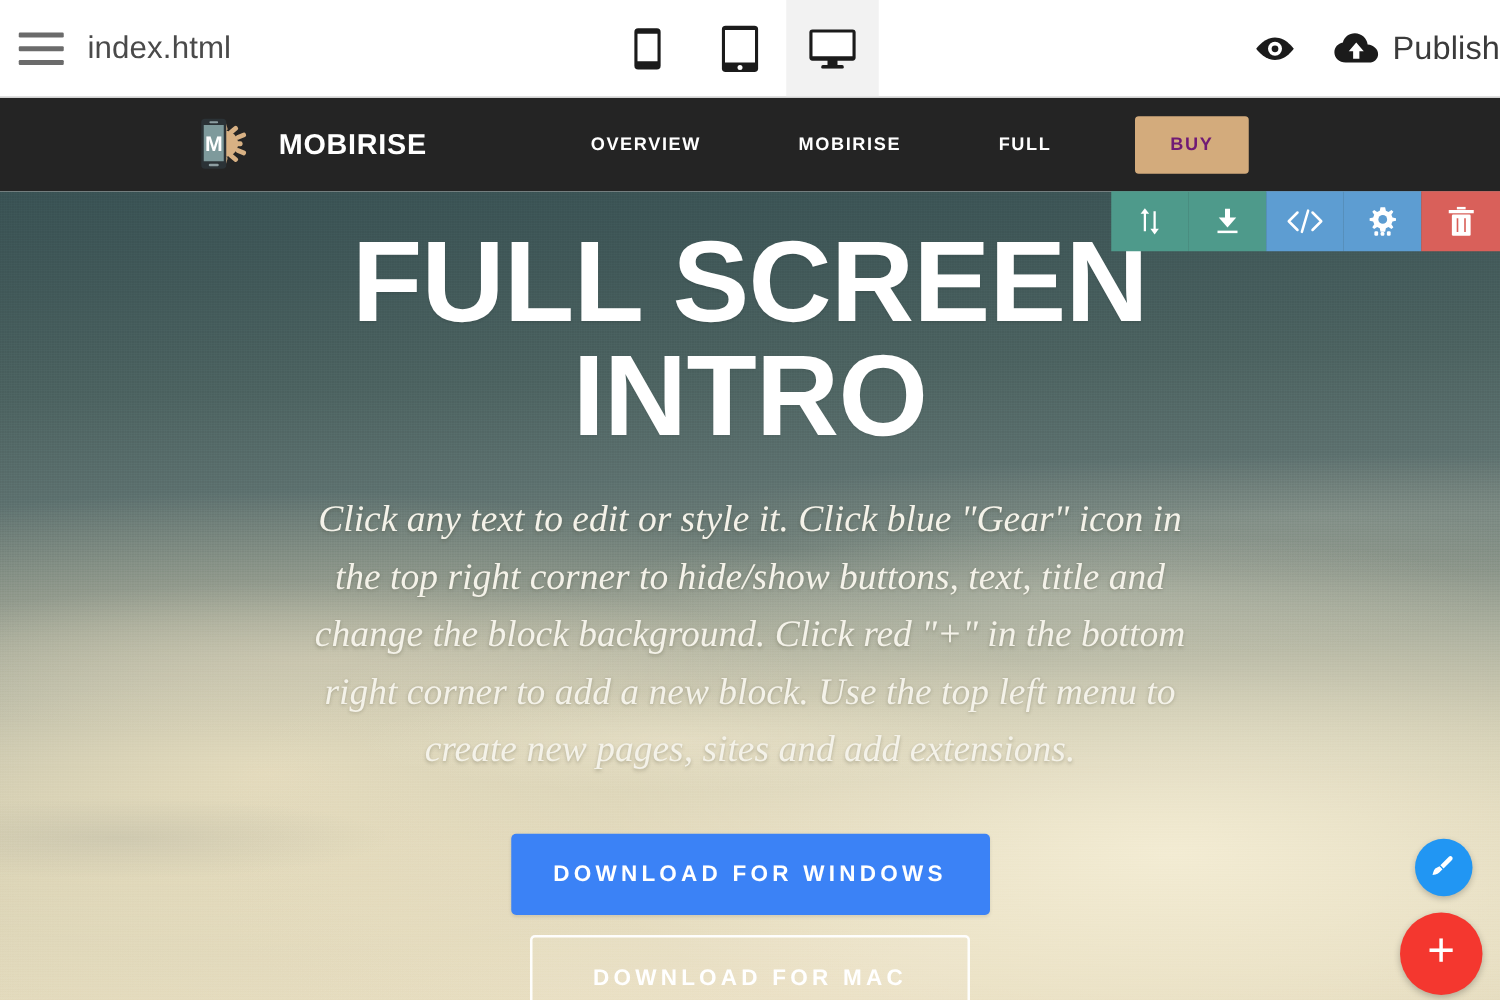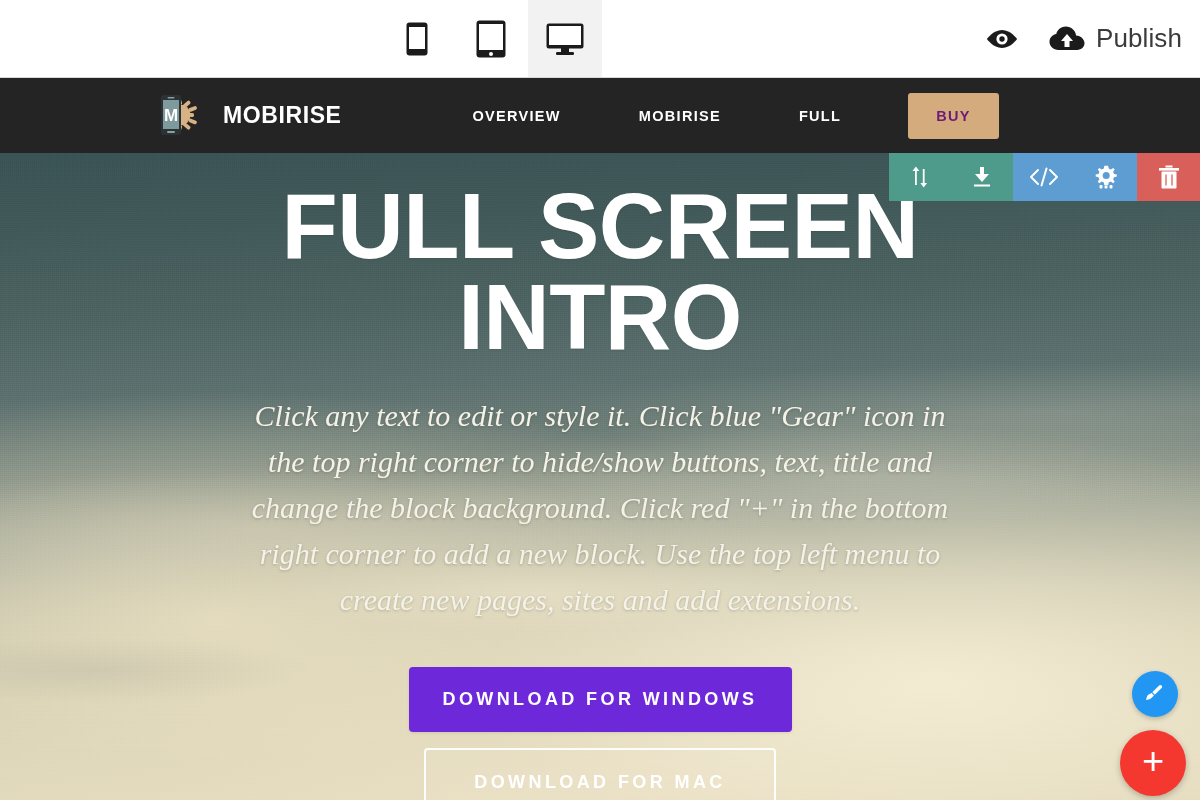--- a/index.html
+++ b/index.html
@@ -82,21 +82,21 @@
     cursor: pointer;
     background: transparent;
     border: none;
   }
   .device-btn.active { background: #f2f2f2; }
 
   .appbar-right {
     flex: 0 0 auto;
     display: flex;
     align-items: center;
-    padding-right: 18px;
+    padding-right: 0;
     gap: 26px;
   }
 
   .eye-btn {
     width: 42px; height: 42px;
     display: flex; align-items: center; justify-content: center;
     cursor: pointer;
   }
 
   .publish-btn {
@@ -279,21 +279,21 @@
     margin-top: 44px;
     display: flex;
     flex-direction: column;
     align-items: center;
     gap: 16px;
   }
 
   .btn-windows {
     width: 383px;
     padding: 22px 0;
-    background: #6d28d9;
+    background: #3b82f6;
     color: #ffffff;
     border: none;
     border-radius: 4px;
     font-size: 18px;
     font-weight: bold;
     letter-spacing: 3.4px;
     cursor: pointer;
     font-family: "Liberation Sans", sans-serif;
     box-shadow: 0 1px 3px rgba(0,0,0,0.10);
   }
@@ -377,20 +377,28 @@
 
   svg { display: block; }
 </style>
 </head>
 <body>
 
 <div id="app">
 
   <div class="appbar">
 
+    <div class="appbar-left">
+      <div class="hamburger">
+        <span></span>
+        <span></span>
+        <span></span>
+      </div>
+      <div class="filename">index.html</div>
+    </div>
 
     <div class="appbar-center">
 
       <div class="device-btn">
         <span>
           <svg width="22" height="34" viewBox="0 0 22 34">
             <rect x="0.5" y="0.5" width="21" height="33" rx="3" fill="#1b1b1b"></rect>
             <rect x="3" y="5" width="16" height="22" fill="#ffffff"></rect>
           </svg>
         </span>

